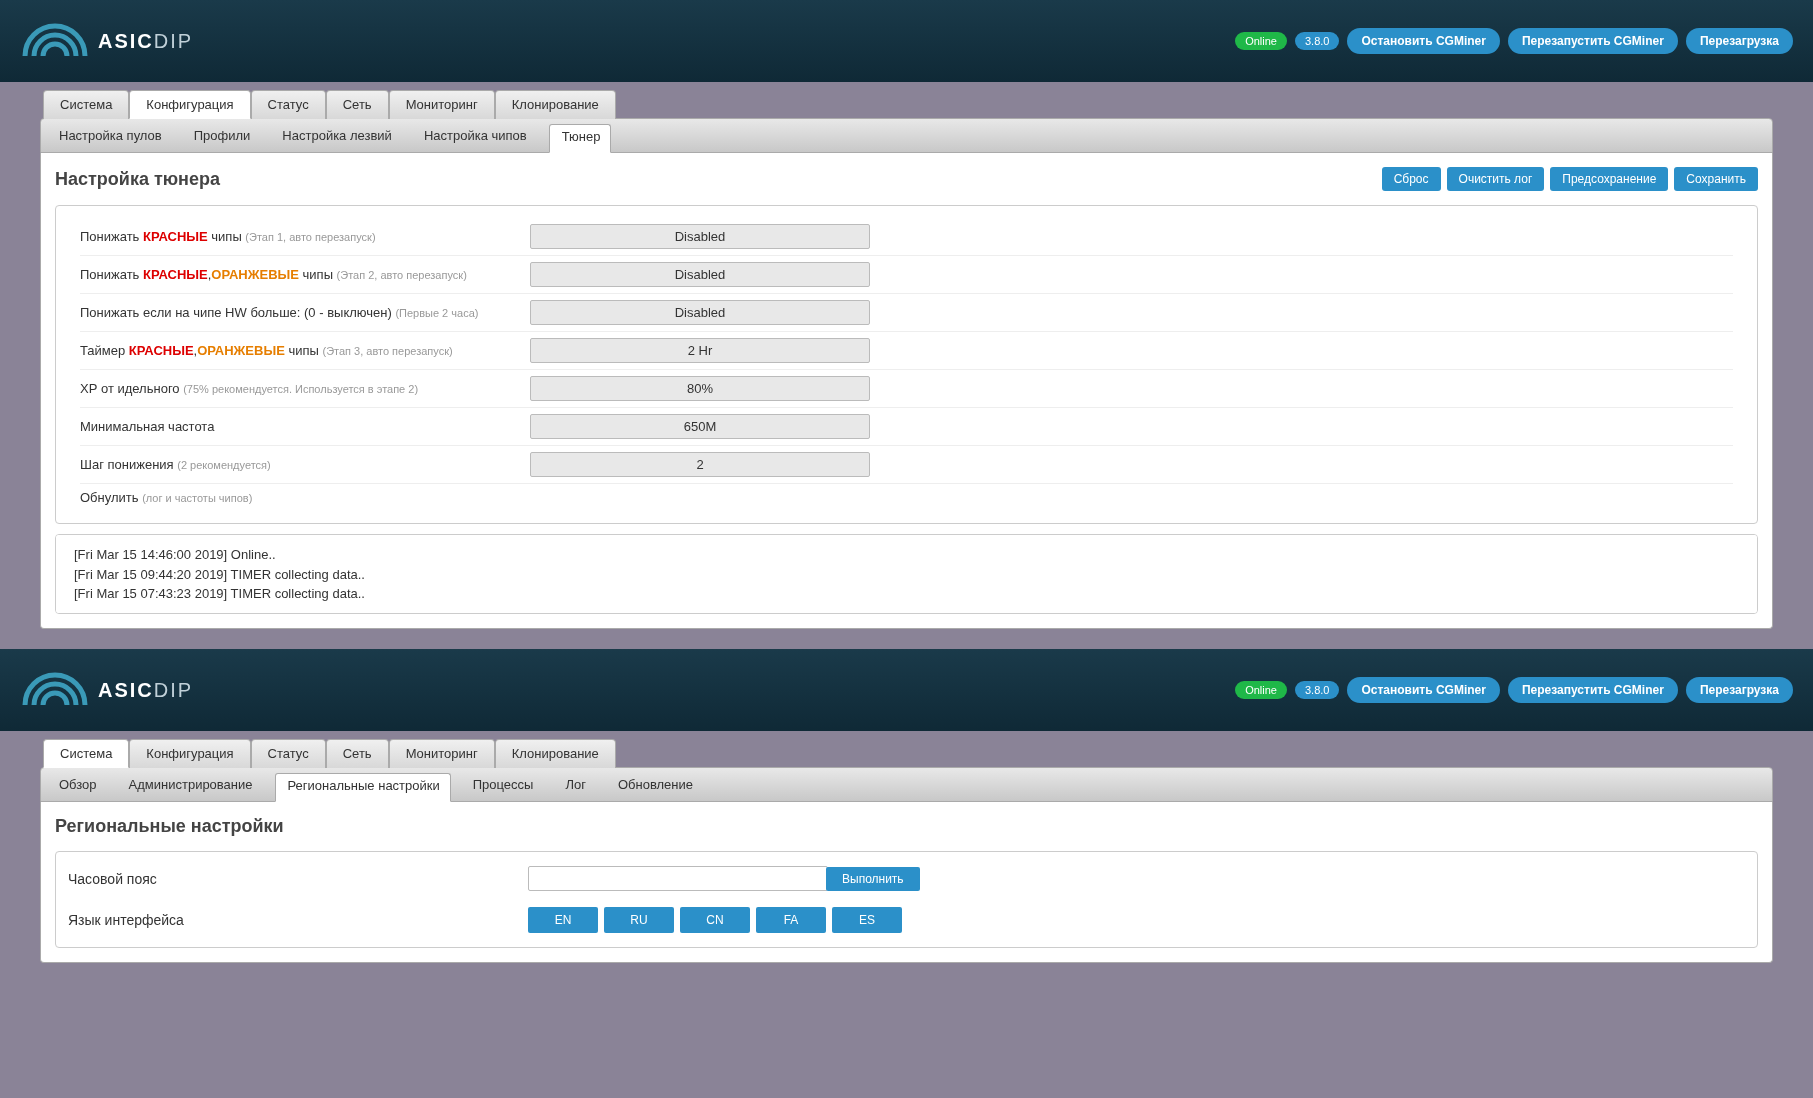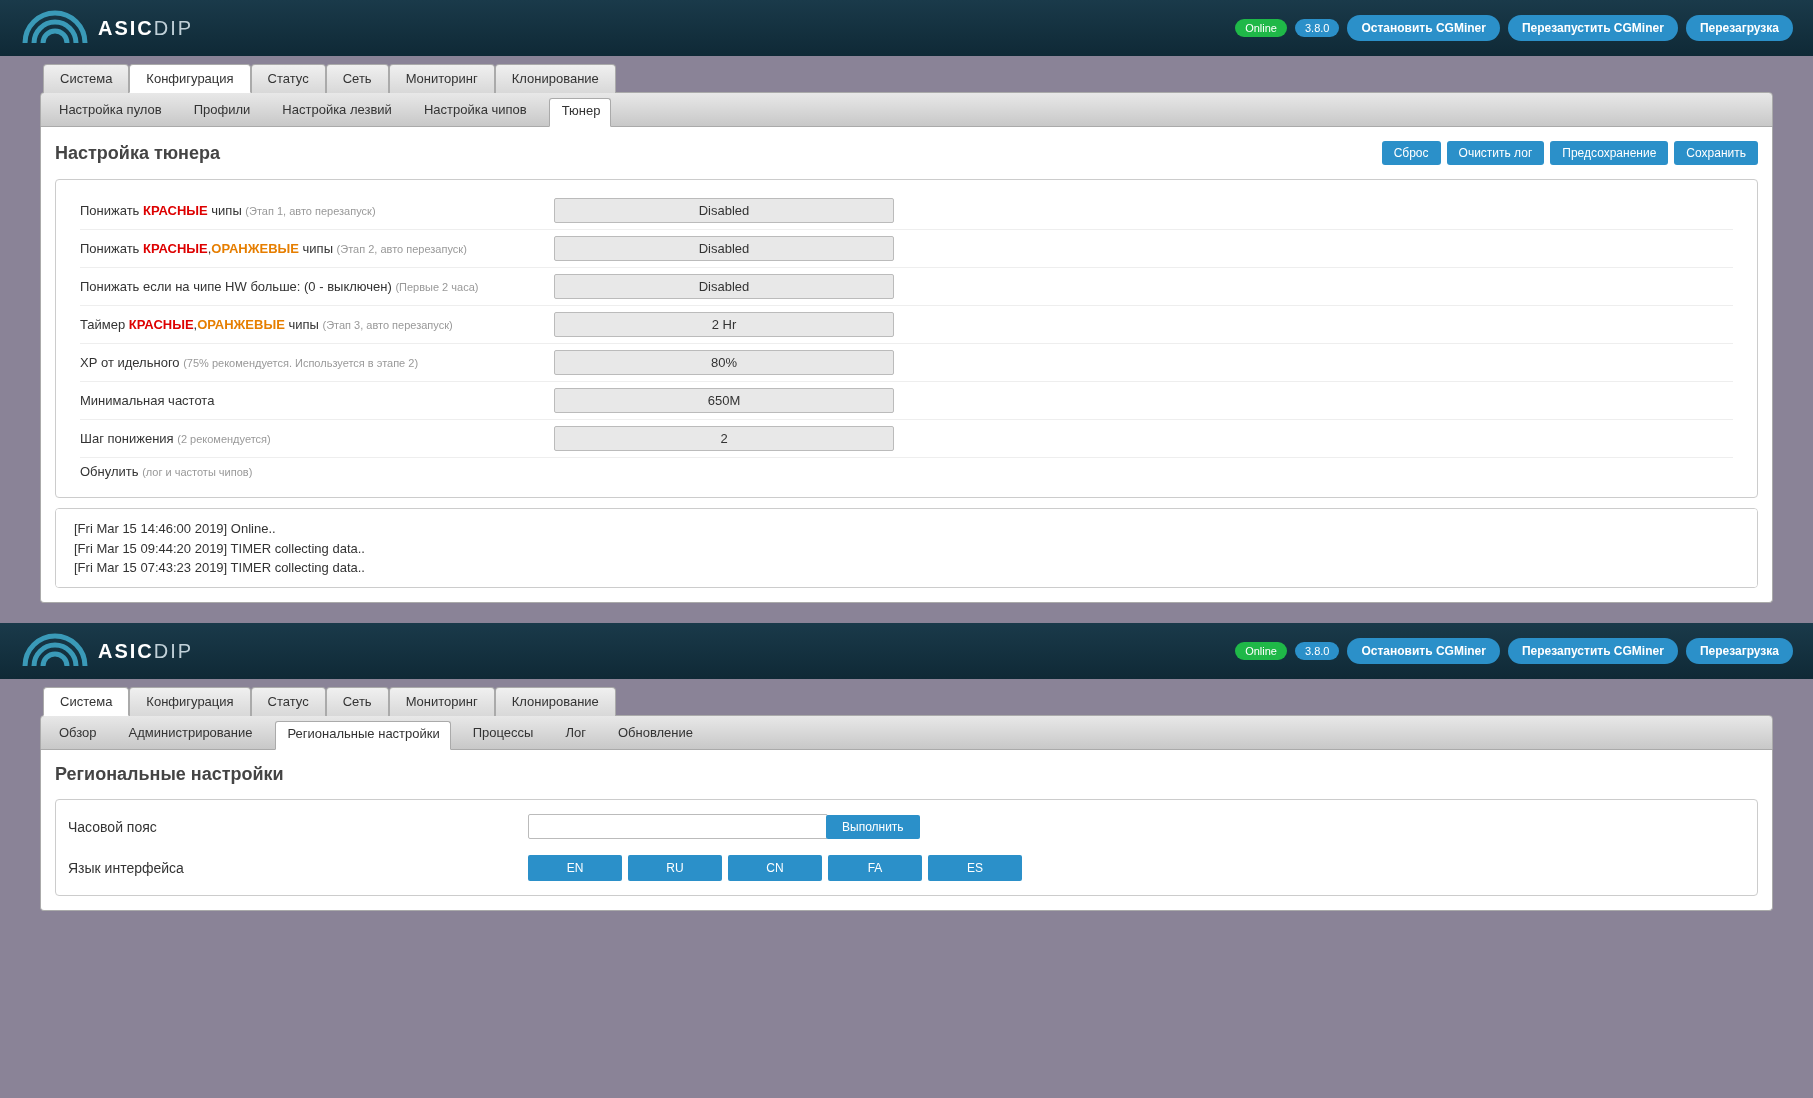--- a/index.html
+++ b/index.html
@@ -1,20 +1,20 @@
 <!DOCTYPE html>
 <html><head>
 <meta charset="utf-8">
 <style>
 * { margin: 0; padding: 0; box-sizing: border-box; }
 body { font-family: Arial, sans-serif; font-size: 13px; background: #8a8397; color: #333; }
 
 .header {
   background: linear-gradient(#1a3a4a, #0f2936);
-  padding: 8px 20px;
+  padding: 21px 20px;
   display: flex;
   justify-content: space-between;
 }
 .logo { display: flex; align-items: center; gap: 8px; }
 .logo-arc { position: relative; width: 70px; height: 40px; }
 .logo-arc svg { width: 100%; height: 100%; }
 .logo-text { color: #c0d0d8; font-size: 20px; letter-spacing: 2px; font-weight: 300; }
 .logo-text .bold { color: #fff; font-weight: 600; }
 .header-right { display: flex; align-items: center; gap: 8px; }
 .badge { padding: 3px 10px; border-radius: 10px; font-size: 11px; font-weight: normal; }
@@ -54,36 +54,35 @@
 .setting-row:last-child { border-bottom: none; }
 .setting-label { flex: 0 0 450px; font-size: 13px; color: #333; }
 .setting-label .red { color: #d00; font-weight: bold; }
 .setting-label .orange { color: #e67e00; font-weight: bold; }
 .setting-label .muted { color: #999; font-size: 11px; }
 .setting-value {
   width: 340px; text-align: center;
   background: #e8e8e8; border: 1px solid #bbb;
   padding: 4px 0; border-radius: 2px; font-size: 13px;
   cursor: pointer;
-  margin-left: 24px;
 }
 
 .log-box {
   border: 1px solid #ccc; border-radius: 4px;
   padding: 10px 18px; margin-top: 10px;
   max-height: 80px; overflow-y: scroll;
   background: #fff; font-size: 13px; line-height: 1.5;
 }
 
 .regional-row { display: flex; align-items: center; padding: 8px 0; }
 .regional-row .label { flex: 0 0 460px; font-size: 14px; color: #333; }
 .tz-input { width: 300px; border: 1px solid #bbb; padding: 4px; border-radius: 2px; background: #fff; }
 .btn-exec { background: #2b90c9; color: #fff; border: none; padding: 5px 16px; border-radius: 2px; font-size: 12px; cursor: pointer; margin-left: -2px; }
 .lang-buttons { display: flex; gap: 6px; }
-.btn-lang { background: #2b90c9; color: #fff; border: none; padding: 6px 0; width: 94px; border-radius: 2px; font-size: 12px; cursor: pointer; }
+.btn-lang { background: #2b90c9; color: #fff; border: none; padding: 6px 0; width: 70px; border-radius: 2px; font-size: 12px; cursor: pointer; }
 </style>
 </head>
 <body>
 
 <div class="header">
   <div class="logo">
     <div class="logo-arc">
       <svg viewBox="0 0 70 40">
           <path d="M5 35 A30 30 0 0 1 65 35" stroke="#3a9ab8" stroke-width="5" fill="none"></path>
           <path d="M14 35 A21 21 0 0 1 56 35" stroke="#3a9ab8" stroke-width="5" fill="none"></path>

